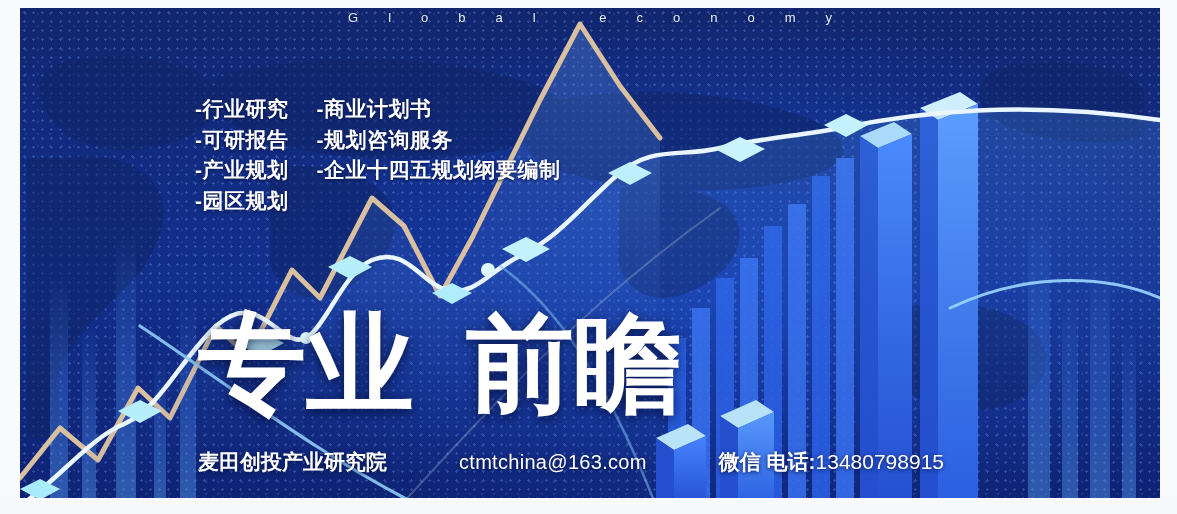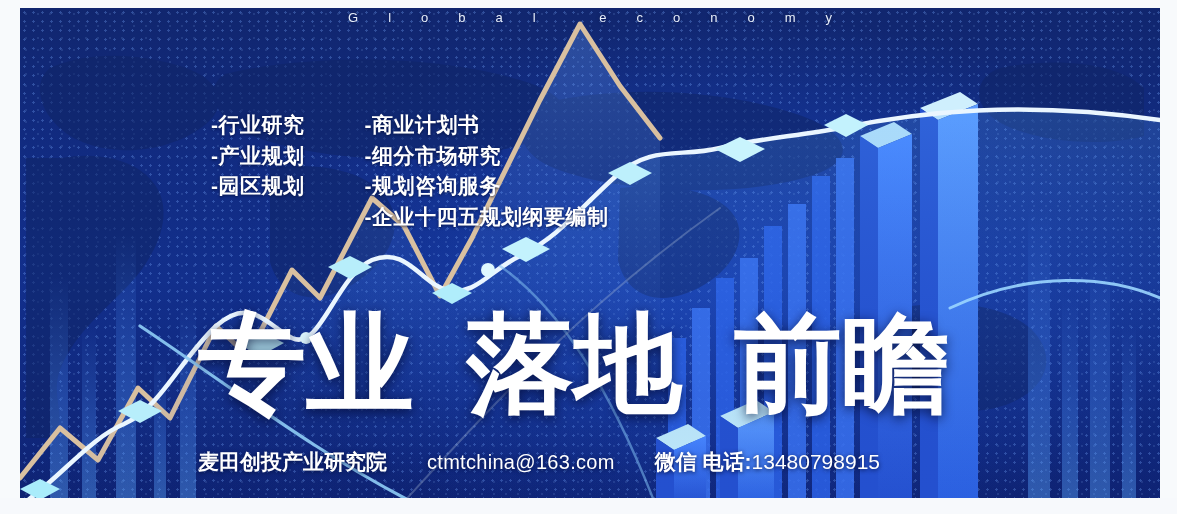--- a/index.html
+++ b/index.html
@@ -60,21 +60,21 @@
   }
 
   
   .lists{
     position:absolute;
     left:175px;top:86px;
     display:flex;
     gap:28px;
     z-index:6;
   }
-  .lists ul{list-style:none;margin:16px;padding:0;}
+  .lists ul{list-style:none;margin:0;padding:0;}
   .lists li{
     color:#ffffff;
     font-size:21px;
     line-height:30.5px;
     font-weight:700;
     white-space:nowrap;
     letter-spacing:.5px;
     text-shadow:0 1px 3px rgba(4,14,60,.85);
   }
   .col-b li{ }
@@ -95,21 +95,21 @@
     align-items:center;
   }
 
   
   .footer{
     position:absolute;
     left:178px;top:440px;
     z-index:8;
     display:flex;
     align-items:baseline;
-    gap:40px;
+    gap:72px;
     white-space:nowrap;
   }
   .footer span{
     color:#ffffff;
     font-size:21px;
     font-weight:700;
     text-shadow:0 1px 4px rgba(4,14,60,.9);
   }
   .footer .email{font-weight:400;font-size:20px;letter-spacing:.3px;}
   .footer .contact{font-weight:700;font-size:20.5px;}
@@ -240,34 +240,33 @@
       <path d="M120,318 C210,378 300,448 400,498" fill="none" stroke="#8fcdf6" stroke-width="3.2" stroke-linecap="round" opacity=".9"></path>
       <path d="M480,258 C540,300 590,380 636,498" fill="none" stroke="#7fbdf0" stroke-width="2.4" stroke-linecap="round" opacity=".55"></path>
       <path d="M380,498 C470,400 560,300 700,200" fill="none" stroke="#b9c9dd" stroke-width="2" stroke-linecap="round" opacity=".30"></path>
     </svg>
 
     <div class="kicker">Global economy</div>
 
     <div class="lists">
       <ul class="col-a">
         <li>-行业研究</li>
+        <li>-可研报告</li>
         <li>-产业规划</li>
         <li>-园区规划</li>
       </ul>
       <ul class="col-b">
         <li>-商业计划书</li>
-        <li>-细分市场研究</li>
         <li>-规划咨询服务</li>
         <li>-企业十四五规划纲要编制</li>
       </ul>
     </div>
 
     <div class="headline">
       <span>专业</span>
-      <span>落地</span>
       <span>前瞻</span>
     </div>
 
     <div class="footer">
       <span class="org">麦田创投产业研究院</span>
       <span class="email">ctmtchina@163.com</span>
       <span class="contact">
         <span>微信 电话:</span><span class="num">13480798915</span>
       </span>
     </div>

